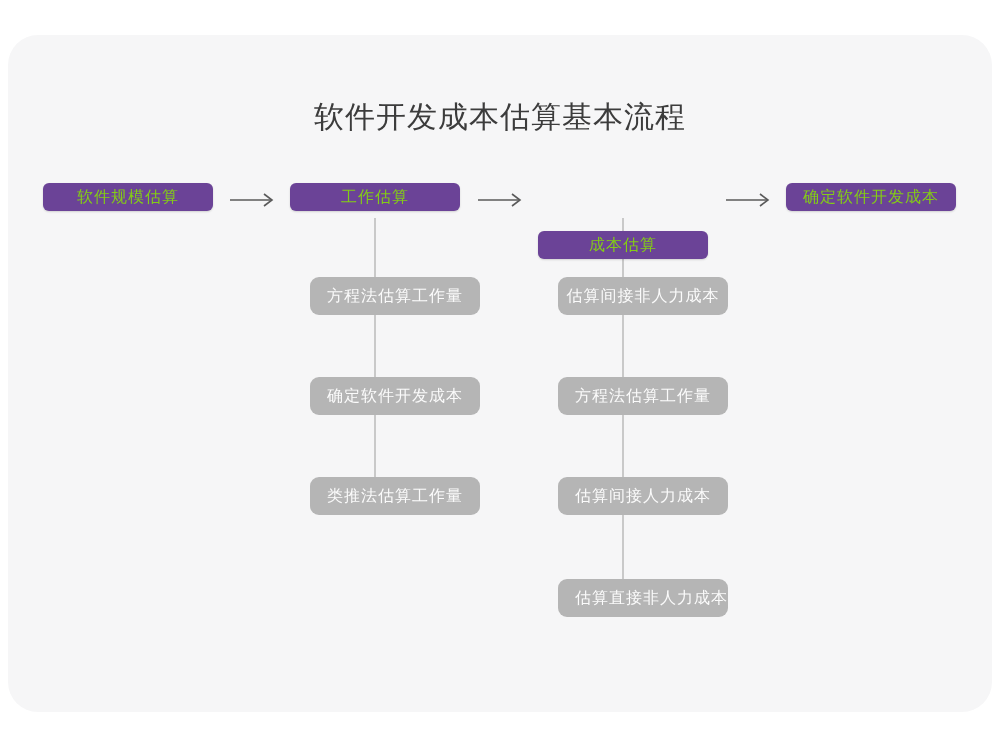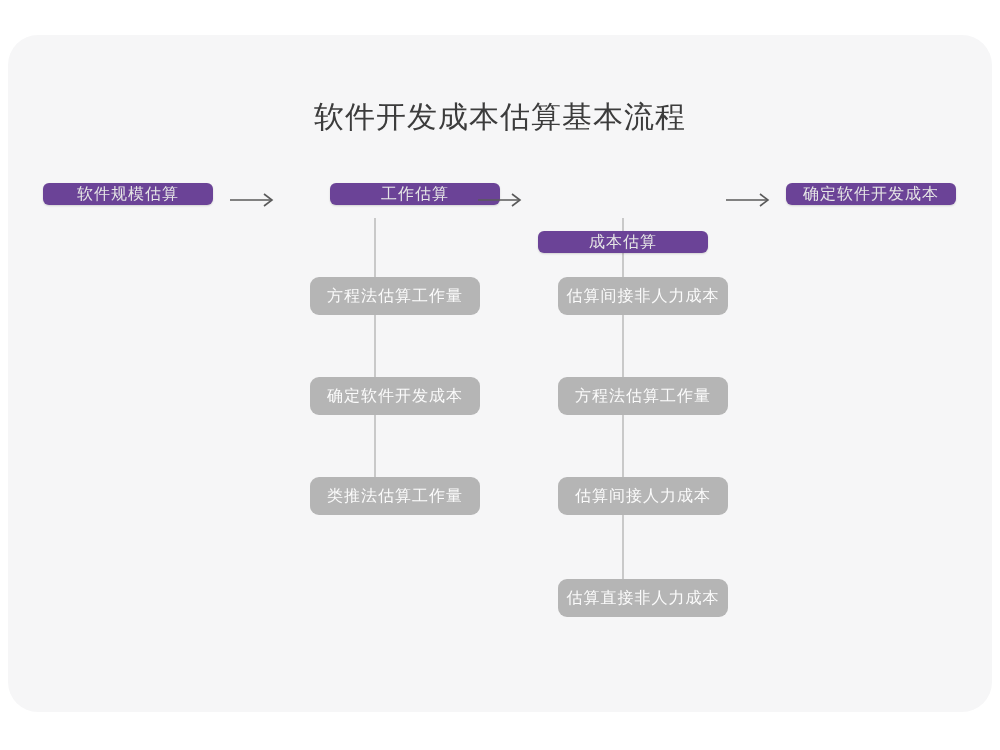--- a/index.html
+++ b/index.html
@@ -22,26 +22,26 @@
     left: 0; top: 97px;
     width: 1000px;
     text-align: center;
     font-size: 30px;
     letter-spacing: 1px;
     color: #3c3c3c;
     font-weight: 500;
   }
   .node {
     position: absolute;
-    width: 170px; height: 22px;
+    width: 170px; height: 28px;
     display: flex;
     align-items: center;
     justify-content: center;
     font-size: 16px;
-    color: #e5e5e5;
+    color: #84cc16;
     letter-spacing: 1px;
     white-space: nowrap;
   }
   .node.main {
     background: #6b4397;
     border-radius: 6px;
     top: 183px;
     box-shadow: 0 1px 2px rgba(0,0,0,0.15);
   }
   .node.sub {
@@ -75,21 +75,21 @@
 
 <div class="node main" style="left:43px;">
   <span>软件规模估算</span>
 </div>
 
 <svg class="arrow" style="left:229px;" viewBox="0 0 46 16">
   <line x1="1" y1="8" x2="42" y2="8" stroke="#5a5a5a" stroke-width="1.6"></line>
   <polyline points="35,2 43,8 35,14" fill="none" stroke="#5a5a5a" stroke-width="1.6"></polyline>
 </svg>
 
-<div class="node main" style="left:290px;margin-left:40px;">
+<div class="node main" style="left:290px;">
   <span>工作估算</span>
 </div>
 
 <svg class="arrow" style="left:477px;" viewBox="0 0 46 16">
   <line x1="1" y1="8" x2="42" y2="8" stroke="#5a5a5a" stroke-width="1.6"></line>
   <polyline points="35,2 43,8 35,14" fill="none" stroke="#5a5a5a" stroke-width="1.6"></polyline>
 </svg>
 
 <div class="node main" style="left:538px;margin-top:48px;">
   <span>成本估算</span>
@@ -116,15 +116,15 @@
 
 <div class="node sub" style="left:538px; top:277px;">
   <span>估算间接非人力成本</span>
 </div>
 <div class="node sub" style="left:538px; top:377px;">
   <span>方程法估算工作量</span>
 </div>
 <div class="node sub" style="left:538px; top:477px;">
   <span>估算间接人力成本</span>
 </div>
-<div class="node sub" style="left:538px; top:579px;">
+<div class="node sub" style="left:538px; top:579px;justify-content:flex-end;">
   <span>估算直接非人力成本</span>
 </div>
 
 </body></html>

